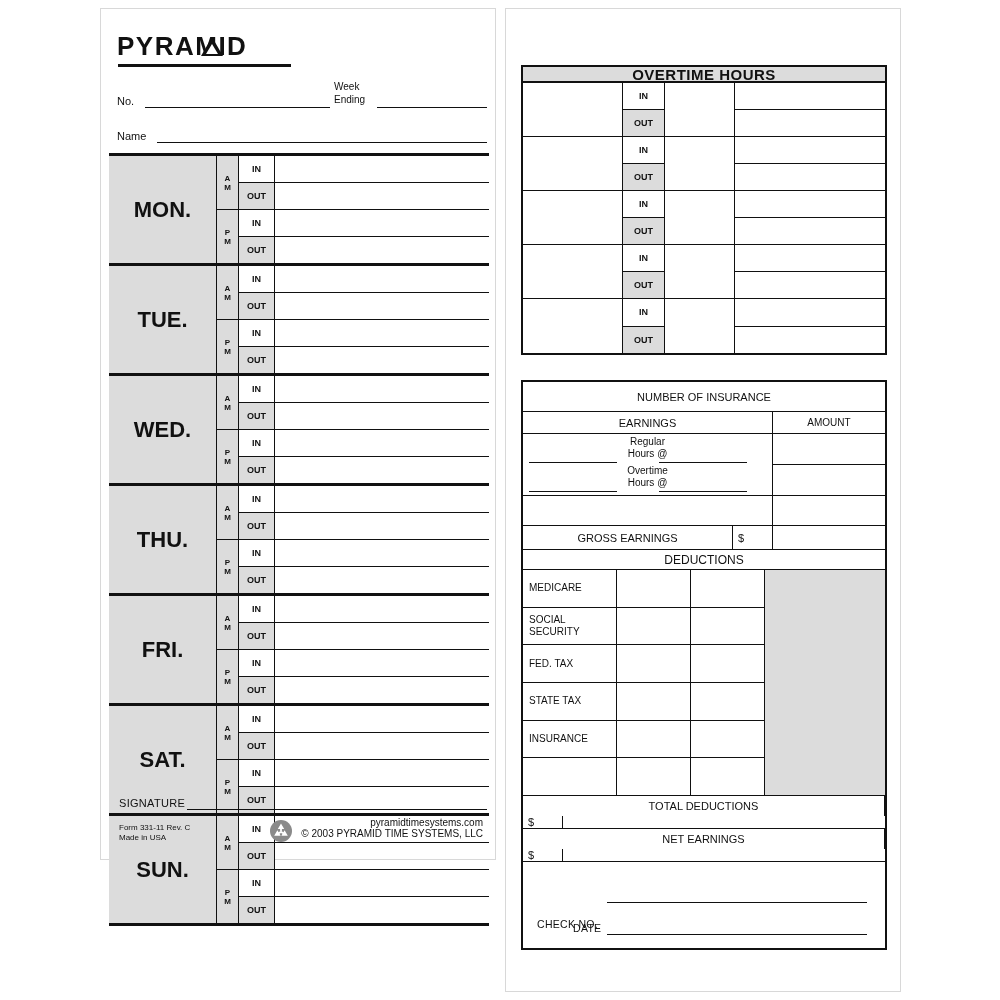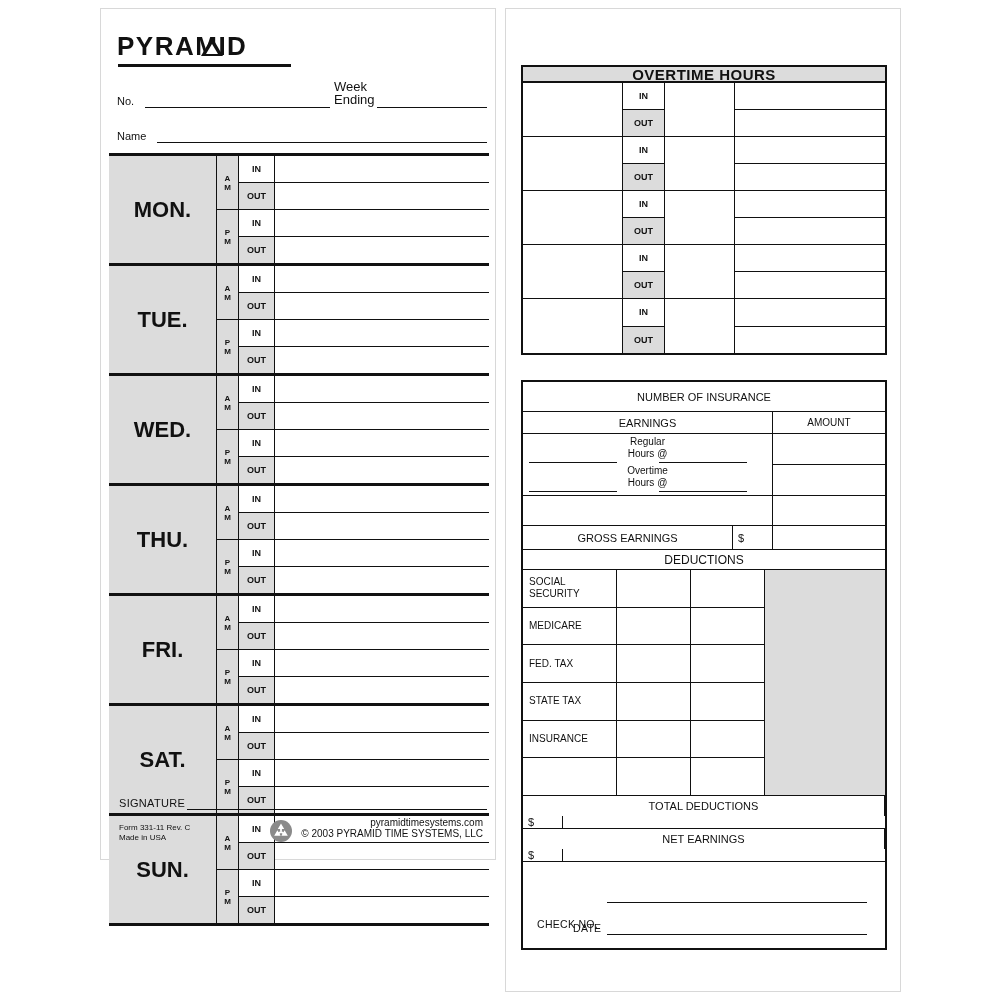--- a/index.html
+++ b/index.html
@@ -95,21 +95,21 @@
     left: 36px;
     top: 90px;
     width: 185px;
     height: 1px;
     background: #111;
   }
   .week-label {
     position: absolute;
     left: 225px;
     top: 63px;
-    font-size: 13px;
+    font-size: 10px;
     color: #111;
     line-height: 13px;
   }
   .week-rule {
     position: absolute;
     left: 268px;
     top: 90px;
     width: 110px;
     height: 1px;
     background: #111;
@@ -900,37 +900,37 @@
           <div class="dollar">$</div>
           <div class="amt"></div>
         </div>
 
         <div class="ded-title">DEDUCTIONS</div>
 
         <div class="ded-area">
           <div class="ded-left">
 
             <div class="ded-row">
+              <div class="ded-name">MEDICARE</div>
+              <div class="ded-sub1"></div>
+              <div class="ded-sub2"></div>
+            </div>
+
+            <div class="ded-row">
               <div class="ded-name">
                 <span>
                   <span>SOCIAL</span><br>
                   <span>SECURITY</span>
                 </span>
               </div>
               <div class="ded-sub1"></div>
               <div class="ded-sub2"></div>
             </div>
 
             <div class="ded-row">
-              <div class="ded-name">MEDICARE</div>
-              <div class="ded-sub1"></div>
-              <div class="ded-sub2"></div>
-            </div>
-
-            <div class="ded-row">
               <div class="ded-name">FED. TAX</div>
               <div class="ded-sub1"></div>
               <div class="ded-sub2"></div>
             </div>
 
             <div class="ded-row">
               <div class="ded-name">STATE TAX</div>
               <div class="ded-sub1"></div>
               <div class="ded-sub2"></div>
             </div>

